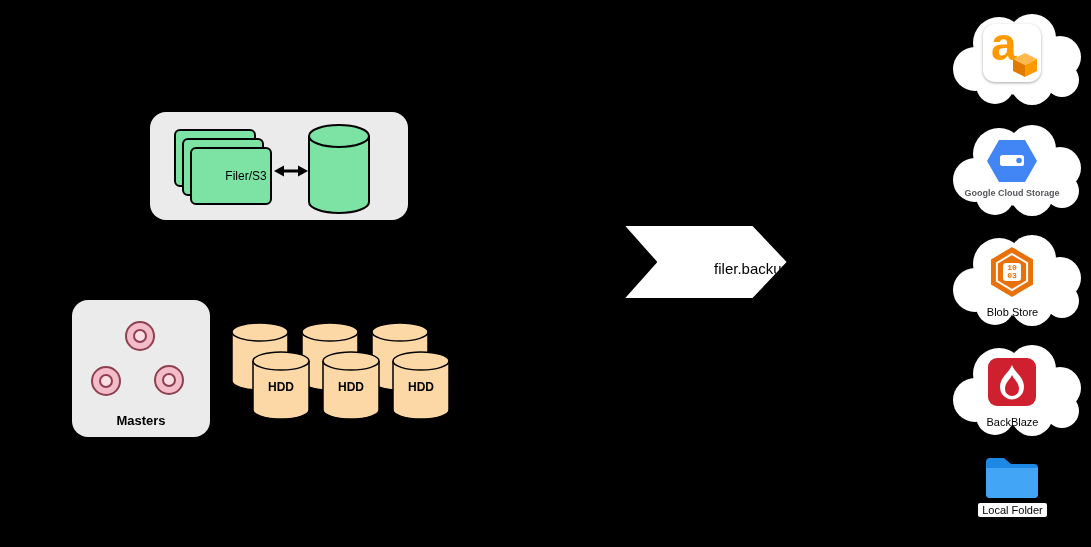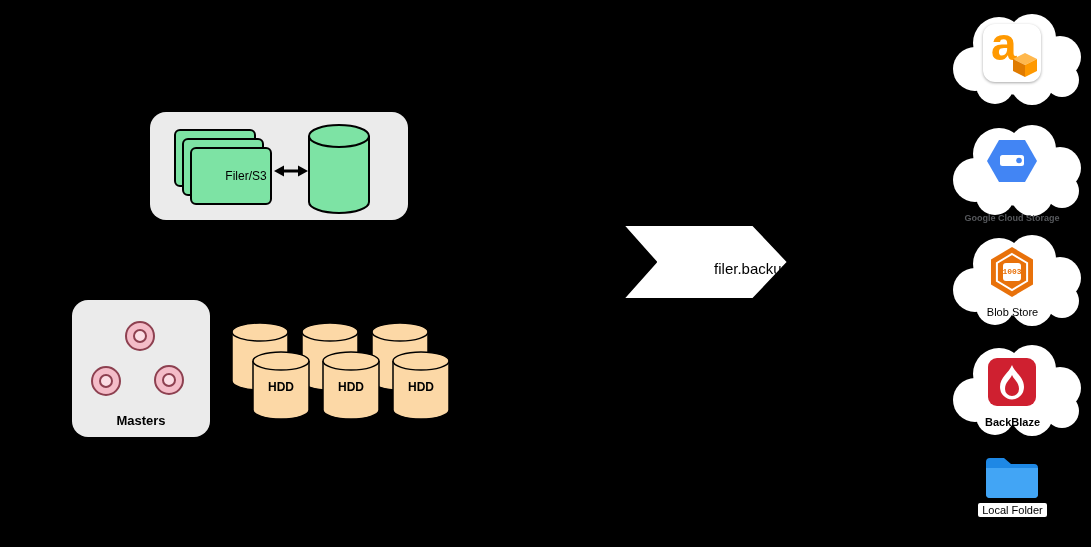--- a/index.html
+++ b/index.html
@@ -55,37 +55,37 @@
     font-size:15px;
   }
 
   
   .cloud{position:absolute;width:155px;height:105px;}
   .cloud-label{
     position:absolute;left:0;right:0;text-align:center;font-size:11px;color:#000;
   }
   .cloud-label-gray{
     position:absolute;left:22px;width:110px;text-align:center;
-    font-size:9px;font-weight:bold;color:#56585c;line-height:1.3;margin-top:25px;
+    font-size:9px;font-weight:bold;color:#56585c;line-height:1.3;
   }
 
   
   .aws-badge{
     position:absolute;left:48px;top:19px;width:58px;height:58px;background:#fff;
     border-radius:12px;box-shadow:0 1px 3px rgba(0,0,0,.35);
   }
   .aws-a{
     position:absolute;left:8px;top:-7px;font-size:46px;font-weight:bold;color:#ff9900;
   }
   .aws-cube{position:absolute;right:4px;bottom:5px;}
 
   
   .blob-square{
     position:absolute;left:68px;top:37px;width:18px;height:18px;background:#fff;
-    border-radius:3px;display:flex;align-items:center;justify-content:center;
+    border-radius:3px;display:flex;flex-direction:column;align-items:center;justify-content:center;
   }
   .blob-square span{
     font-family:"Liberation Mono","DejaVu Sans Mono",monospace;
     font-size:8px;font-weight:bold;color:#e8710a;line-height:1.05;
   }
 
   
   .bb-badge{
     position:absolute;left:53px;top:22px;width:48px;height:48px;background:#cf2030;
     border-radius:9px;display:flex;align-items:center;justify-content:center;
@@ -292,21 +292,21 @@
           <circle cx="60" cy="80" r="19"></circle>
         <circle cx="82" cy="58" r="32"></circle>
       </g>
     </svg>
     <div class="bb-badge">
       <svg width="34" height="38" viewBox="0 0 34 38">
         <path d="M17,2 C20,10 29,14 29,24 A12,12.5 0 1 1 5,24 C5,14 14,10 17,2 Z" fill="#fff"></path>
         <path d="M17,12 C19,17 24,19 24,26 A7,7 0 1 1 10,26 C10,19 15,17 17,12 Z" fill="#cf2030"></path>
       </svg>
     </div>
-    <div class="cloud-label" style="top:80px;font-weight:bold;">BackBlaze</div>
+    <div class="cloud-label" style="top:80px;">BackBlaze</div>
   </div>
 
   <div class="cloud" style="left:935px;top:446px;height:90px;">
     <svg class="abs" style="left:48px;top:6px;" width="58" height="46" viewBox="0 0 58 46">
       <path d="M3,10 a4,4 0 0 1 4,-4 h14 l7,6 h23 a4,4 0 0 1 4,4 v26 a4,4 0 0 1 -4,4 H7 a4,4 0 0 1 -4,-4 z" fill="#1e88e5"></path>
       <path d="M3,16 h52 v26 a4,4 0 0 1 -4,4 H7 a4,4 0 0 1 -4,-4 z" fill="#42a5f5"></path>
     </svg>
     <div class="cloud-label" style="top:58px;">
       <span class="chip">Local Folder</span>
     </div>

